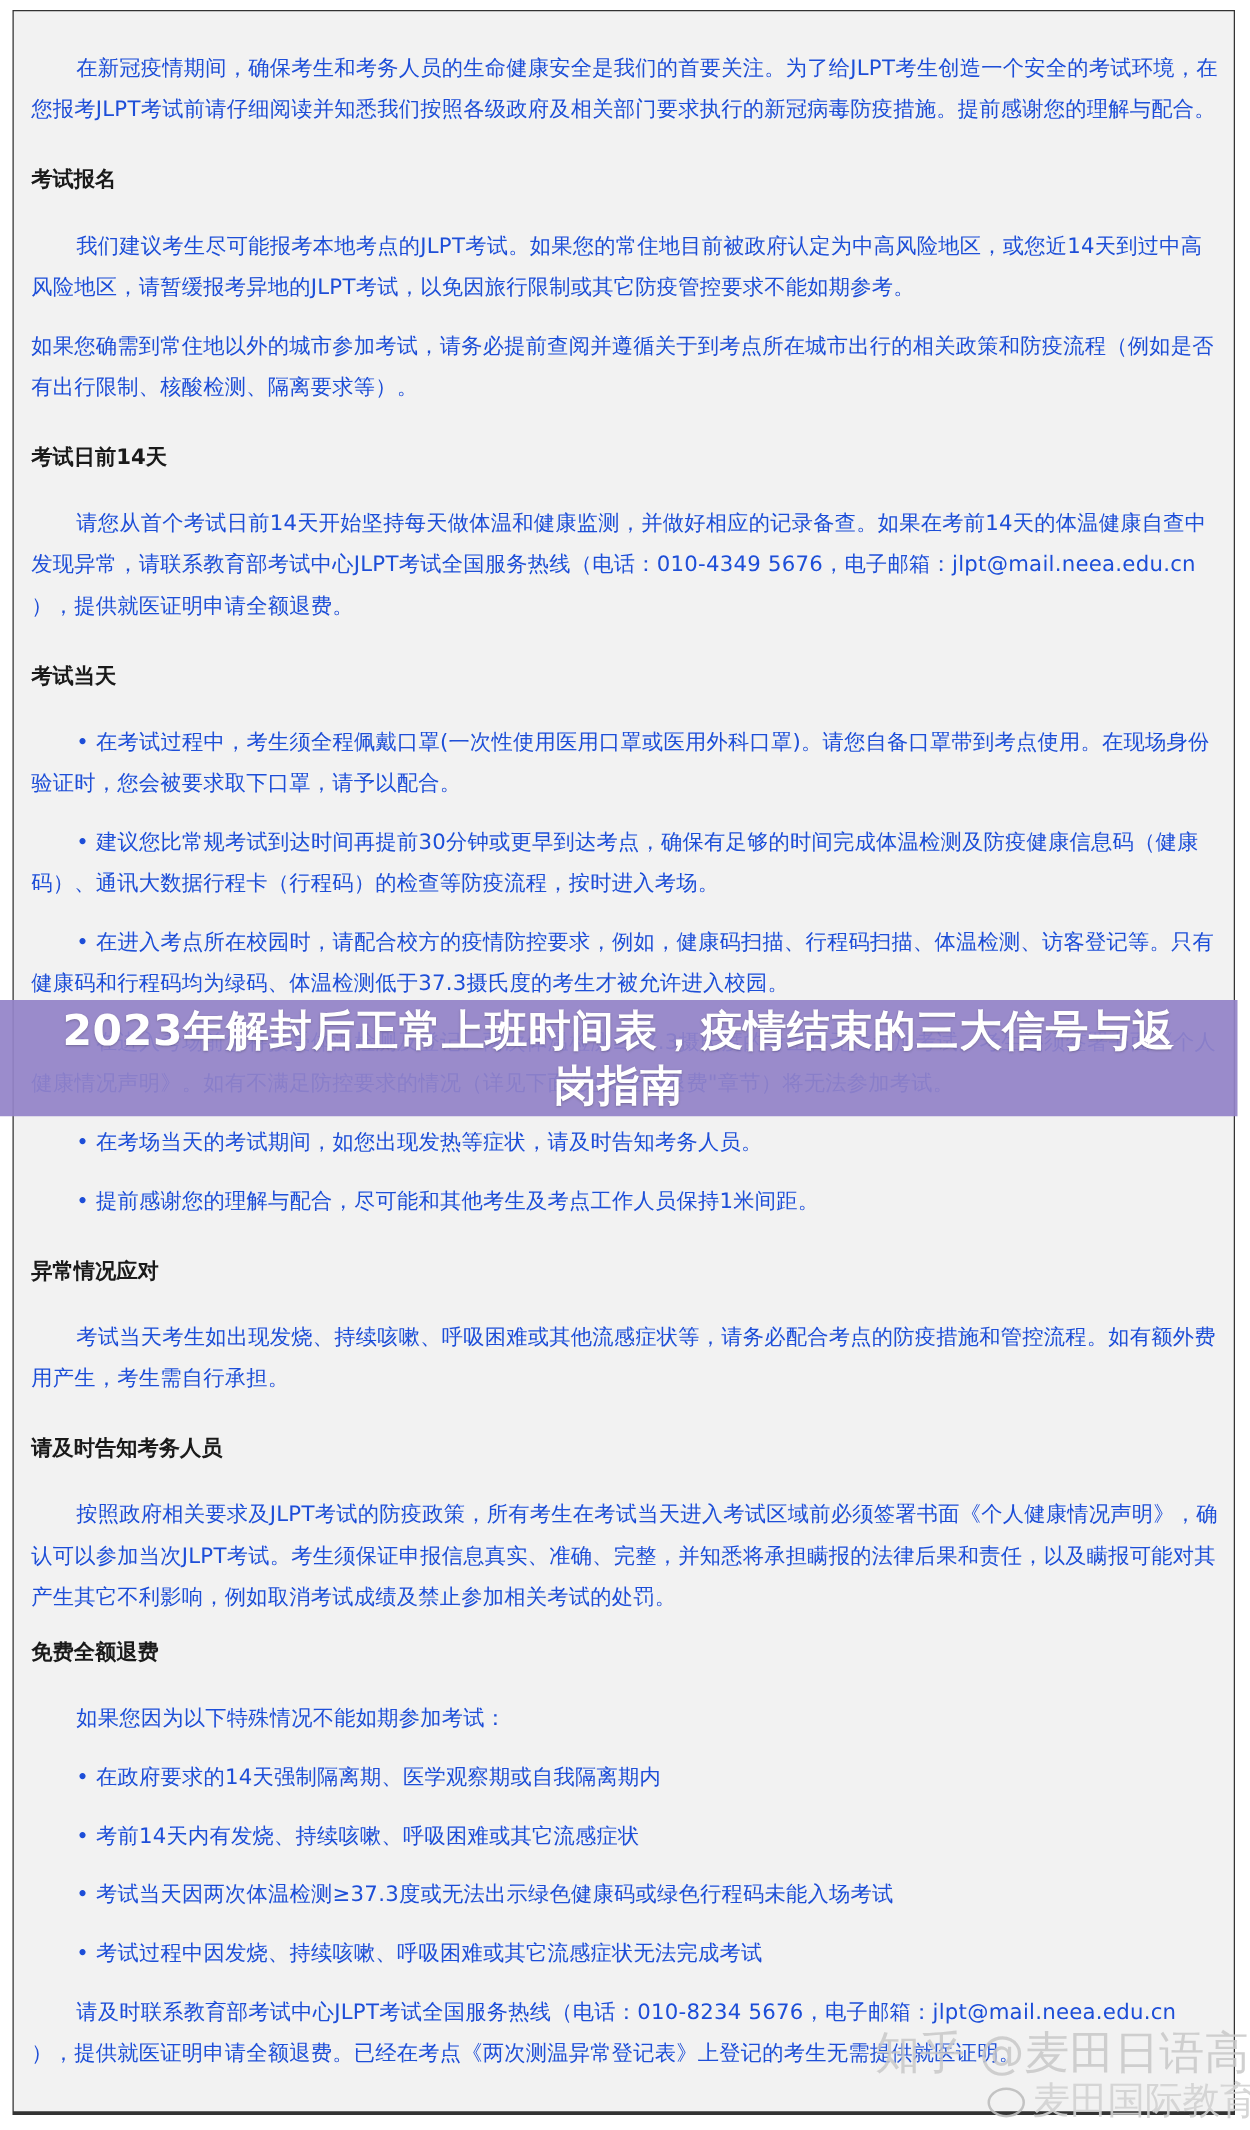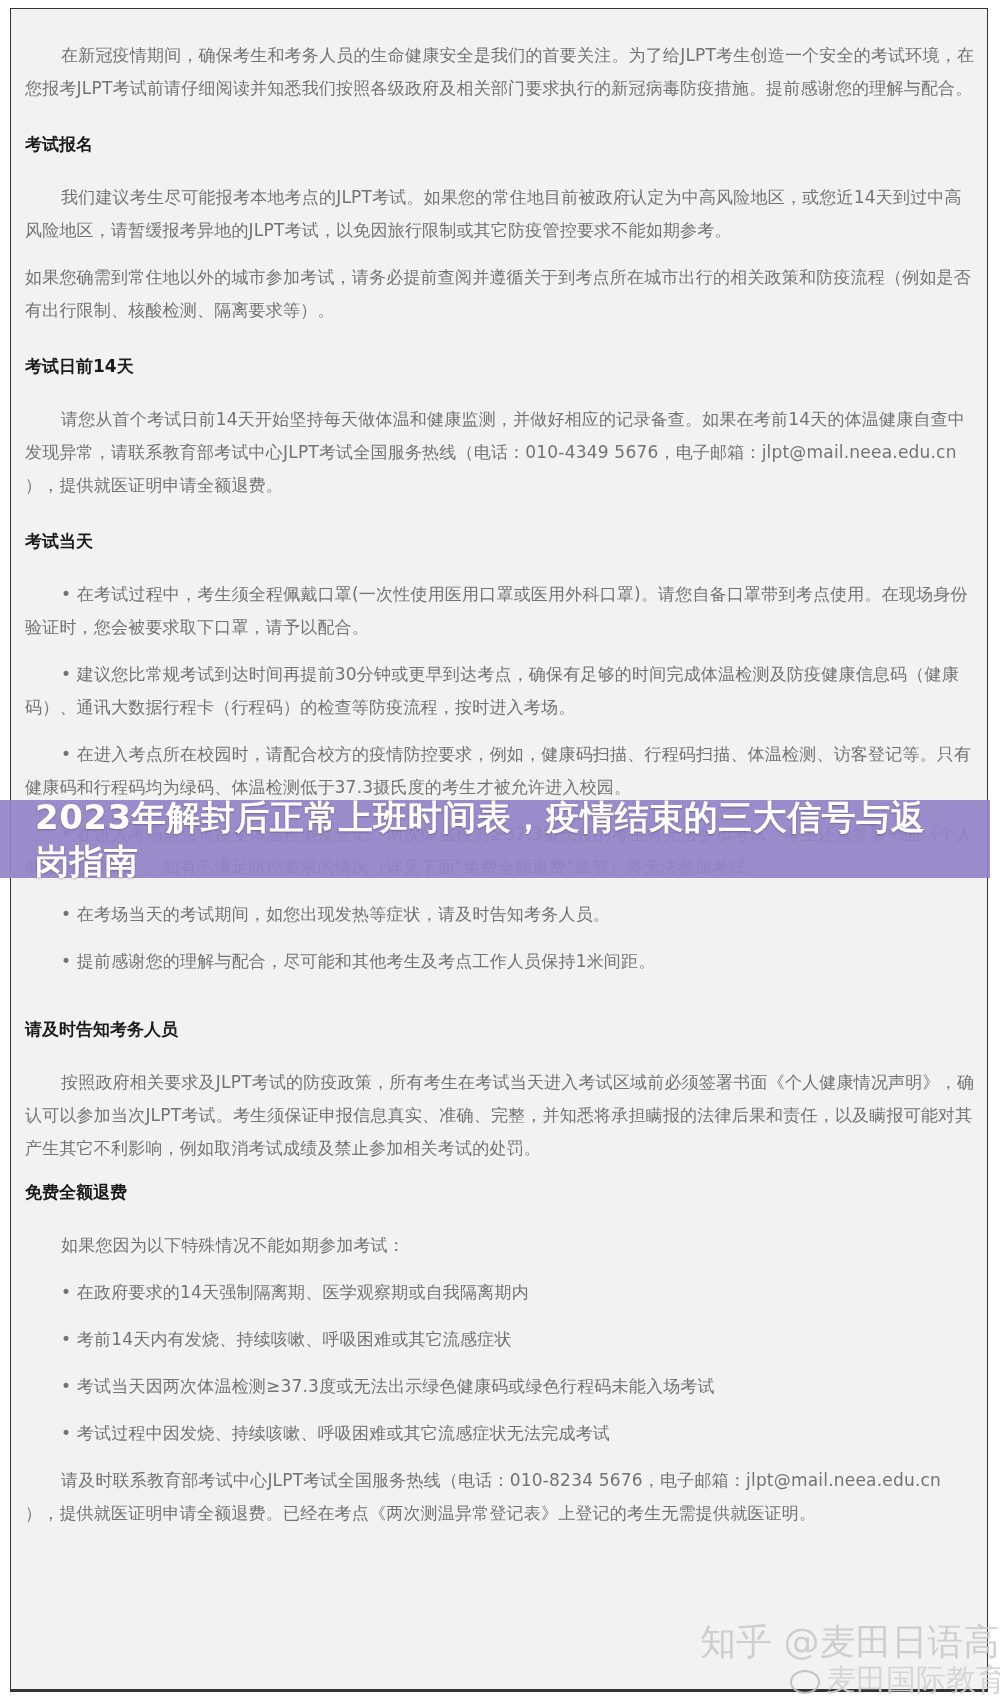--- a/index.html
+++ b/index.html
@@ -12,34 +12,34 @@
   .doc-frame {
     position: absolute; left: 10px; top: 8px; width: 978px; height: 1684px;
     background: #f2f2f2;
     border: 1.5px solid #333;
     border-bottom-width: 3px;
     box-sizing: border-box;
   }
   .doc-content { position: absolute; left: 14px; top: 30px; width: 952px; }
   .para {
     font-size: 17px; line-height: 33px; margin: 0 0 14px 0;
-    color: #737373; letter-spacing: 0.2px;
+    color: #1d4ed8; letter-spacing: 0.2px;
   }
   .indent { text-indent: 36px; }
   .heading {
     font-size: 17px; font-weight: bold; color: #1a1a1a;
     margin: 0 0 24px 0; line-height: 26px;
   }
   .gap { height: 12px; }
   .bullet-inset { padding-left: 36px; text-indent: 0; }
   .banner {
-    position: absolute; left: 0; top: 800px; width: 990px; height: 78px;
+    position: absolute; left: 0; top: 800px; width: 990px; height: 93px;
     background: rgba(146, 130, 200, 0.92);
     display: flex; align-items: center; justify-content: center;
-    text-align: left;
+    text-align: center;
   }
   .banner-title {
     color: #ffffff; font-weight: bold; font-size: 34px; line-height: 44px;
     width: 920px; letter-spacing: 0.5px;
     text-shadow: 0 1px 2px rgba(0,0,0,0.25);
   }
   .watermark {
     position: absolute; color: rgba(200,200,200,0.85); font-size: 36px;
     white-space: nowrap;
   }
@@ -77,20 +77,22 @@
       <p class="para indent">• 在考试过程中，考生须全程佩戴口罩(一次性使用医用口罩或医用外科口罩)。请您自备口罩带到考点使用。在现场身份验证时，您会被要求取下口罩，请予以配合。</p>
       <p class="para indent">• 建议您比常规考试到达时间再提前30分钟或更早到达考点，确保有足够的时间完成体温检测及防疫健康信息码（健康码）、通讯大数据行程卡（行程码）的检查等防疫流程，按时进入考场。</p>
       <p class="para indent">• 在进入考点所在校园时，请配合校方的疫情防控要求，例如，健康码扫描、行程码扫描、体温检测、访客登记等。只有健康码和行程码均为绿码、体温检测低于37.3摄氏度的考生才被允许进入校园。</p>
       <p class="para indent">• 在进入考场前您将接受体温检测及登记。两次体温检测≥37.3摄氏度的考生将无法参加考试。考生还须签署书面《个人健康情况声明》。如有不满足防控要求的情况（详见下面"免费全额退费"章节）将无法参加考试。</p>
       <p class="para indent">• 在考场当天的考试期间，如您出现发热等症状，请及时告知考务人员。</p>
       <p class="para indent">• 提前感谢您的理解与配合，尽可能和其他考生及考点工作人员保持1米间距。</p>
     </div>
     <div class="gap"></div>
 
     <div>
+      <h3 class="heading">异常情况应对</h3>
+      <p class="para indent">考试当天考生如出现发烧、持续咳嗽、呼吸困难或其他流感症状等，请务必配合考点的防疫措施和管控流程。如有额外费用产生，考生需自行承担。</p>
     </div>
     <div class="gap"></div>
 
     <div>
       <h3 class="heading">请及时告知考务人员</h3>
       <p class="para indent">按照政府相关要求及JLPT考试的防疫政策，所有考生在考试当天进入考试区域前必须签署书面《个人健康情况声明》，确认可以参加当次JLPT考试。考生须保证申报信息真实、准确、完整，并知悉将承担瞒报的法律后果和责任，以及瞒报可能对其产生其它不利影响，例如取消考试成绩及禁止参加相关考试的处罚。</p>
     </div>
 
     <div>
       <h3 class="heading">免费全额退费</h3>

